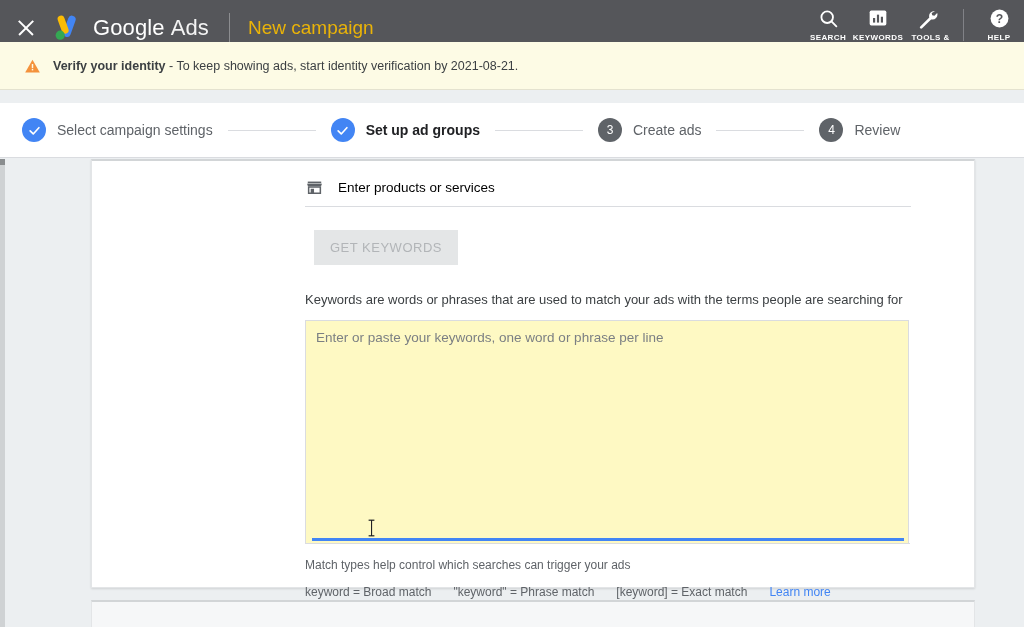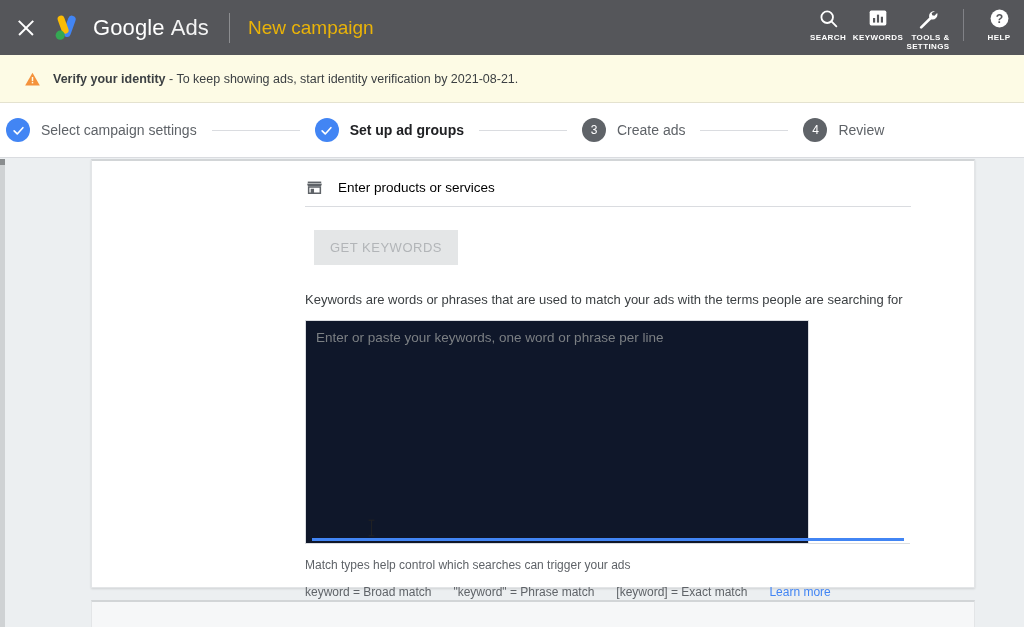--- a/index.html
+++ b/index.html
@@ -61,38 +61,38 @@
     font-size: 8px; letter-spacing: .4px; margin-top: 4px;
     text-align: right; line-height: 1.15; white-space: pre-line; font-weight: bold;
   }
   .hdr-sep {
     width: 1px; height: 32px; background: #818287;
     margin: 2px 10px 0 10px; flex: none;
   }
 
   
   .banner {
-    position: absolute; left: 0; top: 55px;
+    position: absolute; left: 0; top: 42px;
     width: 1024px; height: 48px;
     background: #fdfbe5;
     border-bottom: 1px solid #e4e2cf;
     display: flex; align-items: center;
   }
   .banner .warn-ico { margin-left: 24px; margin-right: 12px; flex: none; display:flex; }
   .banner-text { font-size: 12.5px; color: #3c4043; }
   .banner-text b { font-weight: 700; }
 
   
   .stepper {
     position: absolute; left: 0; top: 103px;
     width: 1024px; height: 55px;
     background: #fff;
     border-bottom: 1px solid #dadce0;
     display: flex; align-items: center;
-    padding-left: 6px;
+    padding-left: 22px;
   }
   .step { display: flex; align-items: center; cursor: pointer; }
   .step-circle {
     width: 24px; height: 24px; border-radius: 50%;
     display: flex; align-items: center; justify-content: center;
     flex: none; font-size: 12px; color: #fff; font-weight: 500;
   }
   .step-circle.done { background: #4285f4; }
   .step-circle.todo { background: #5f6368; }
   .step-label {
@@ -161,24 +161,24 @@
   }
 
   .kw-desc {
     margin-top: 26px;
     font-size: 13px; color: #3c4043; line-height: 1.35;
   }
 
   
   .kw-box {
     margin-top: 11px;
-    width: 504px; height: 224px;
+    width: 604px; height: 224px;
     border: 1px solid #dadce0;
     border-bottom: none;
-    background: #0f172a;
+    background: #fef9c3;
     position: relative;
   }
   .kw-placeholder {
     position: absolute; left: 10px; top: 9px;
     font-size: 13.5px; color: #7b7f83;
   }
   .kw-focusline {
     position: absolute; left: 6px; bottom: 3px;
     width: 592px; height: 2.5px;
     background: #4285f4;

